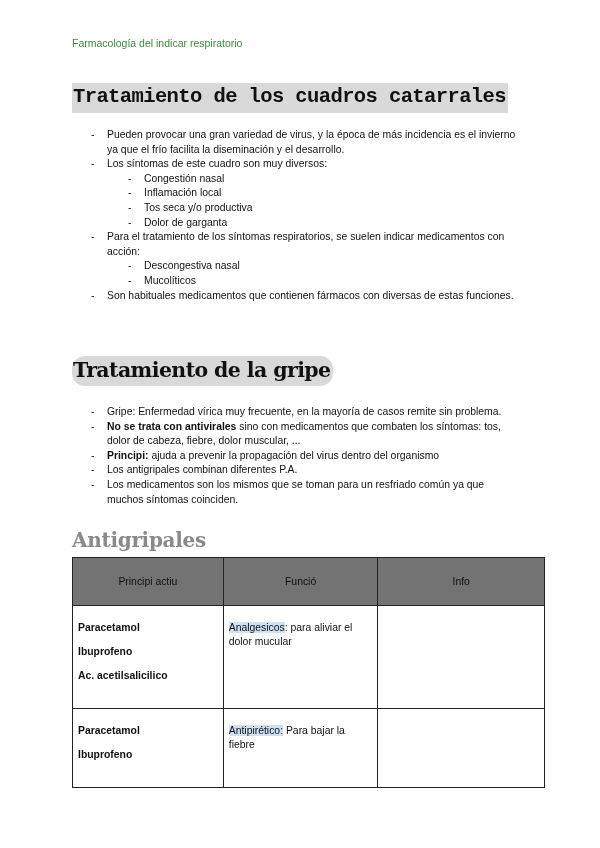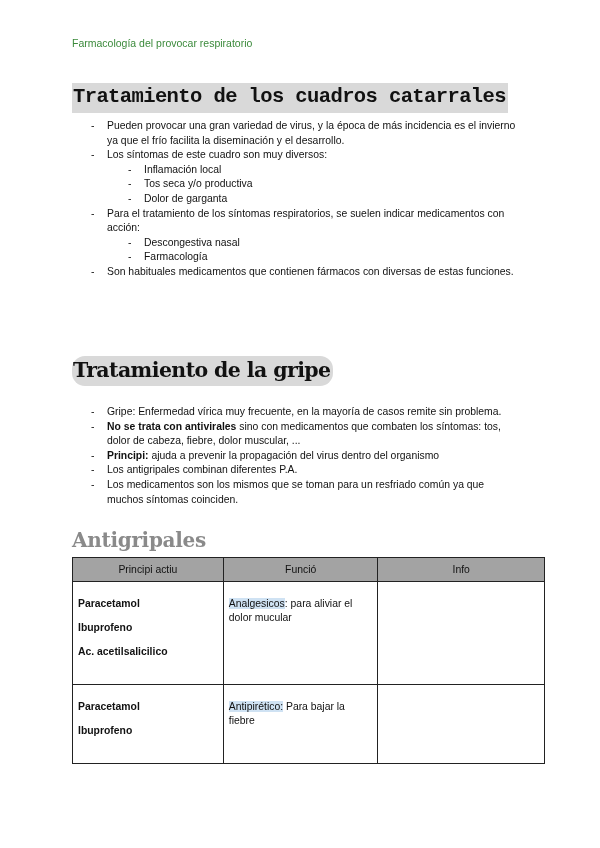--- a/index.html
+++ b/index.html
@@ -14,45 +14,46 @@
     ul.list { position: absolute; margin: 0; padding: 0; list-style: none; font-size: 10.4px; line-height: 14.6px; }
     ul.list li { position: relative; padding-left: 35px; }
     ul.list li::before { content: "-"; position: absolute; left: 19px; top: 0; }
     ul.sub { margin: 0; padding: 0; list-style: none; }
     ul.sub li { padding-left: 37px; }
     ul.sub li::before { left: 21px; }
     .list b { font-weight: bold; }
     table.grid { position: absolute; left: 72px; top: 557px; width: 473px; border-collapse: collapse;
                  font-size: 10.4px; }
     table.grid th, table.grid td { border: 1.3px solid #222; vertical-align: top; }
-    table.grid th { background: #a3a3a3; font-weight: normal; text-align: center; height: 23px;
-                    vertical-align: middle; padding: 0; }
+    table.grid th { background: #737373; font-weight: normal; text-align: center; height: 23px;
+                    vertical-align: middle; padding: 12px; }
     table.grid td { padding: 15px 5px; line-height: 14px; }
     .bold-lines div { font-weight: bold; margin-bottom: 10px; }
     .hl { background: #cfe2f3; }
   </style>
 </head>
 <body>
 
-<div class="header-text">Farmacología del provocar respiratorio</div>
+<div class="header-text">Farmacología del indicar respiratorio</div>
 
 <div class="h1" style="top:83px;font-family:Liberation Mono, monospace;">Tratamiento de los cuadros catarrales</div>
-<ul class="list" style="left:72px; top:119px; width:450px;">
+<ul class="list" style="left:72px; top:128px; width:450px;">
   <li><span>Pueden provocar una gran variedad de virus, y la época de más incidencia es el invierno ya que el frío facilita la diseminación y el desarrollo.</span></li>
   <li><span>Los síntomas de este cuadro son muy diversos:</span>
     <ul class="sub">
+      <li>Congestión nasal</li>
       <li>Inflamación local</li>
       <li>Tos seca y/o productiva</li>
       <li>Dolor de garganta</li>
     </ul>
   </li>
   <li><span>Para el tratamiento de los síntomas respiratorios, se suelen indicar medicamentos con acción:</span>
     <ul class="sub">
       <li>Descongestiva nasal</li>
-      <li>Farmacología</li>
+      <li>Mucolíticos</li>
     </ul>
   </li>
   <li><span>Son habituales medicamentos que contienen fármacos con diversas de estas funciones.</span></li>
 </ul>
 
 <div class="h1" style="top:356px;border-radius:13px;">Tratamiento de la gripe</div>
 <ul class="list" style="left:72px; top:405px; width:450px;">
   <li><span>Gripe: Enfermedad vírica muy frecuente, en la mayoría de casos remite sin problema.</span></li>
   <li><b>No se trata con antivirales</b><span> sino con medicamentos que combaten los síntomas: tos, dolor de cabeza, fiebre, dolor muscular, ...</span></li>
   <li><b>Principi:</b><span> ajuda a prevenir la propagación del virus dentro del organismo</span></li>

